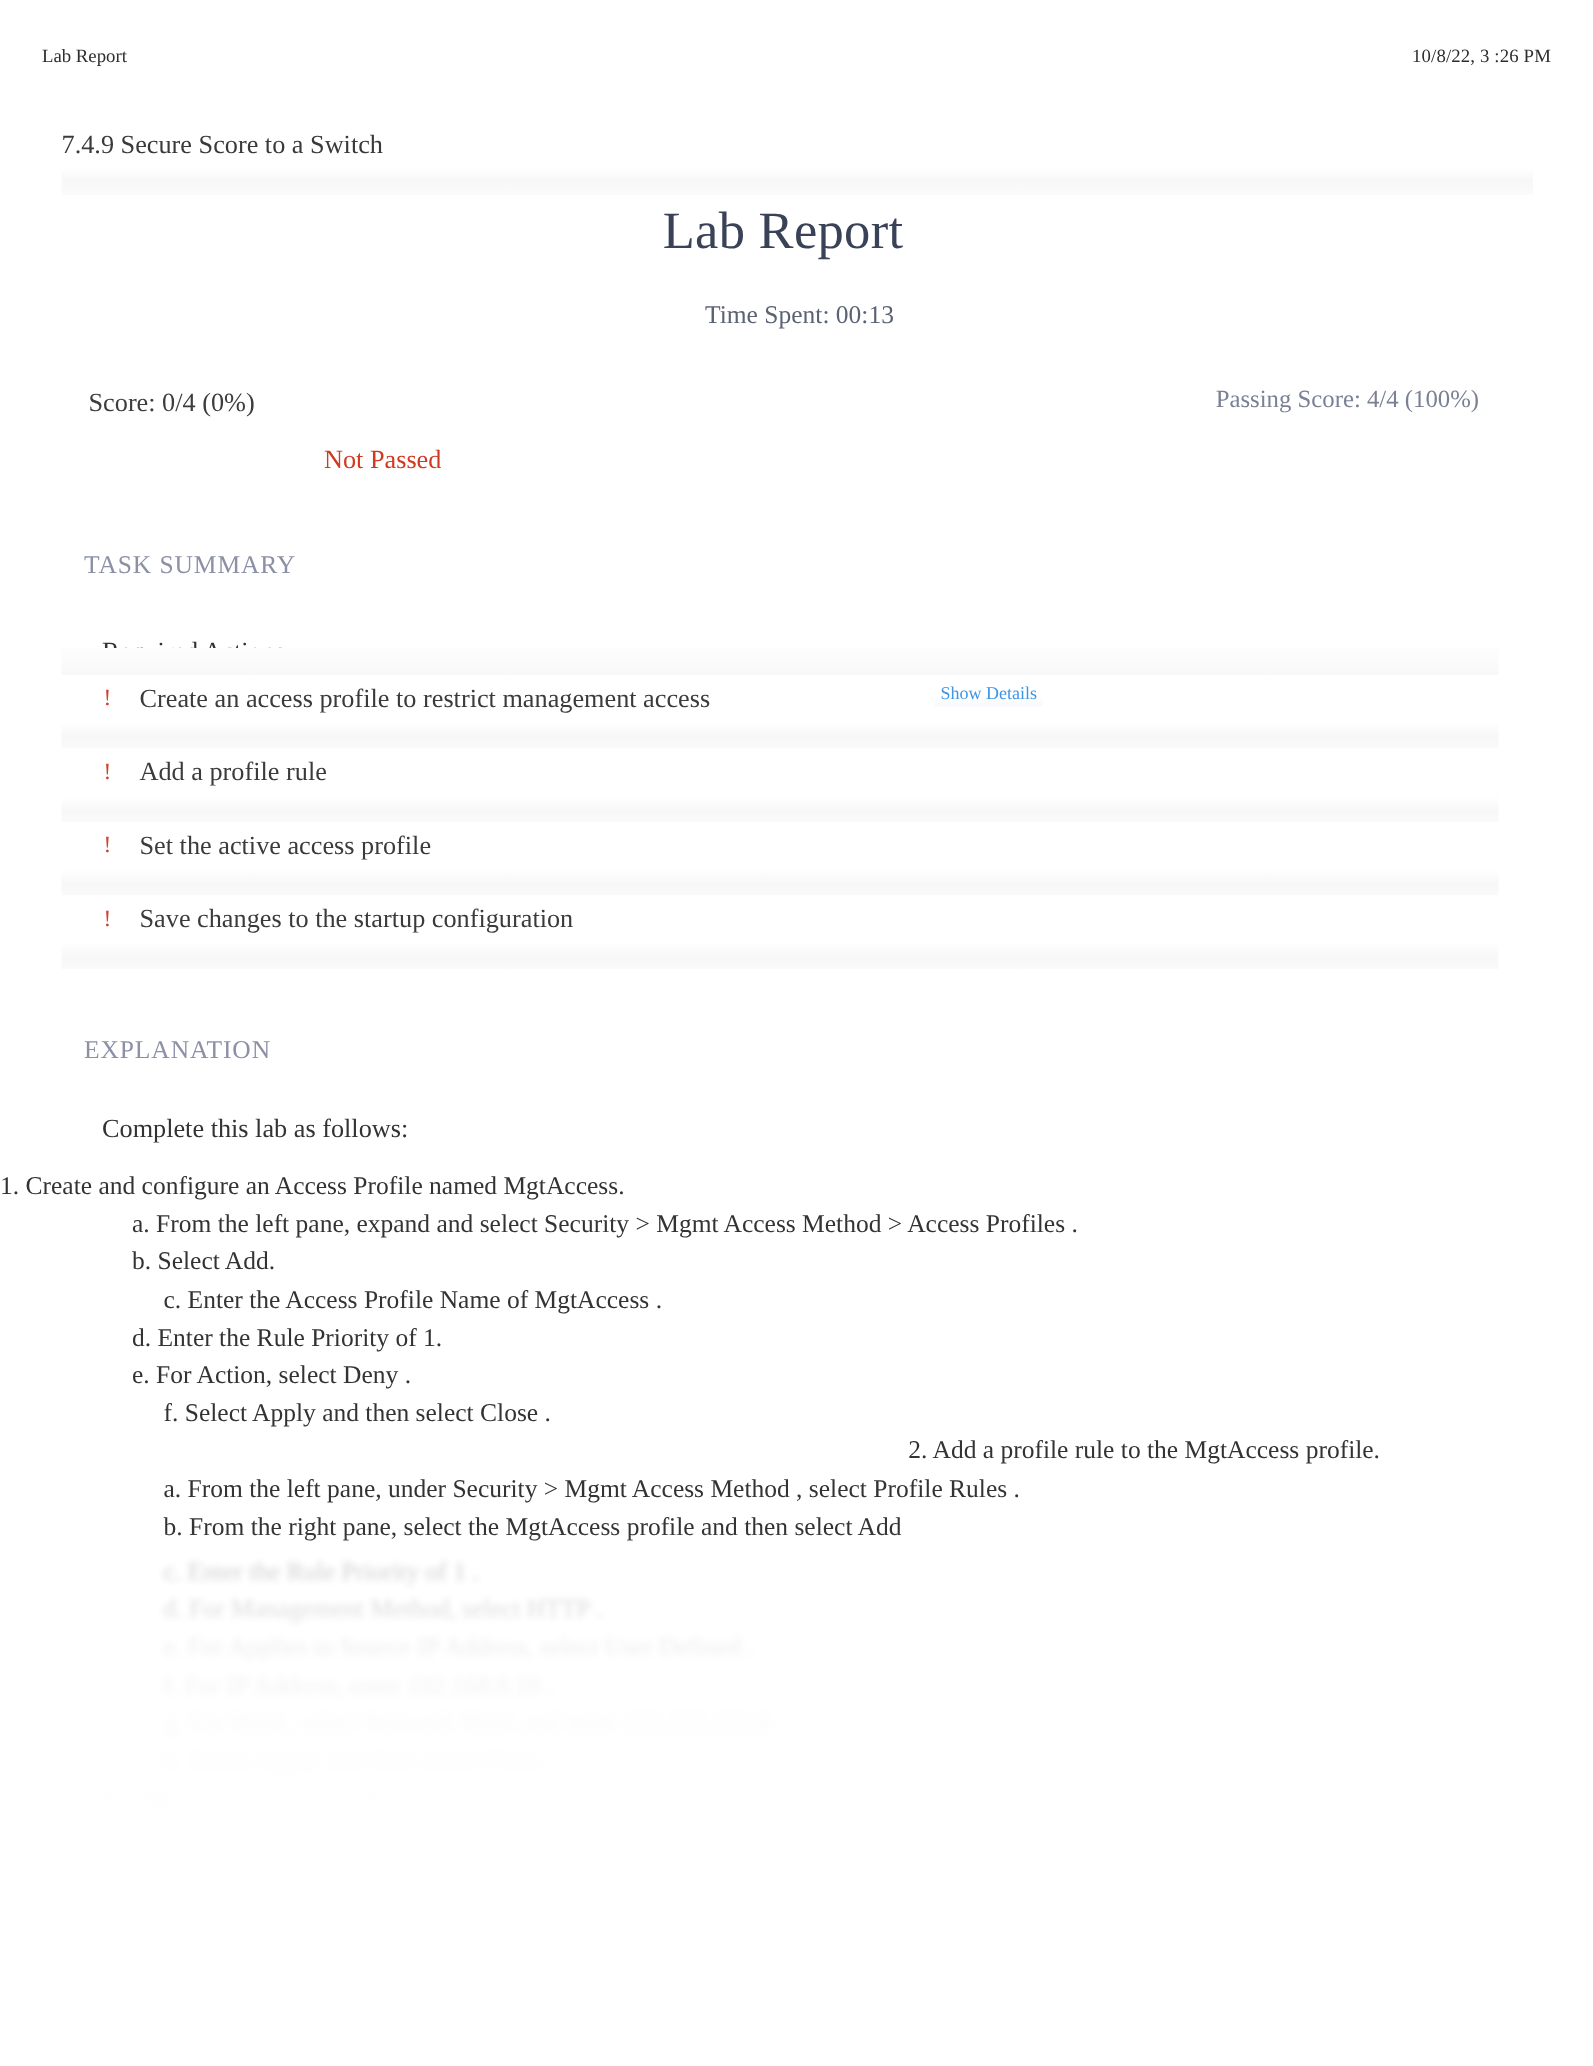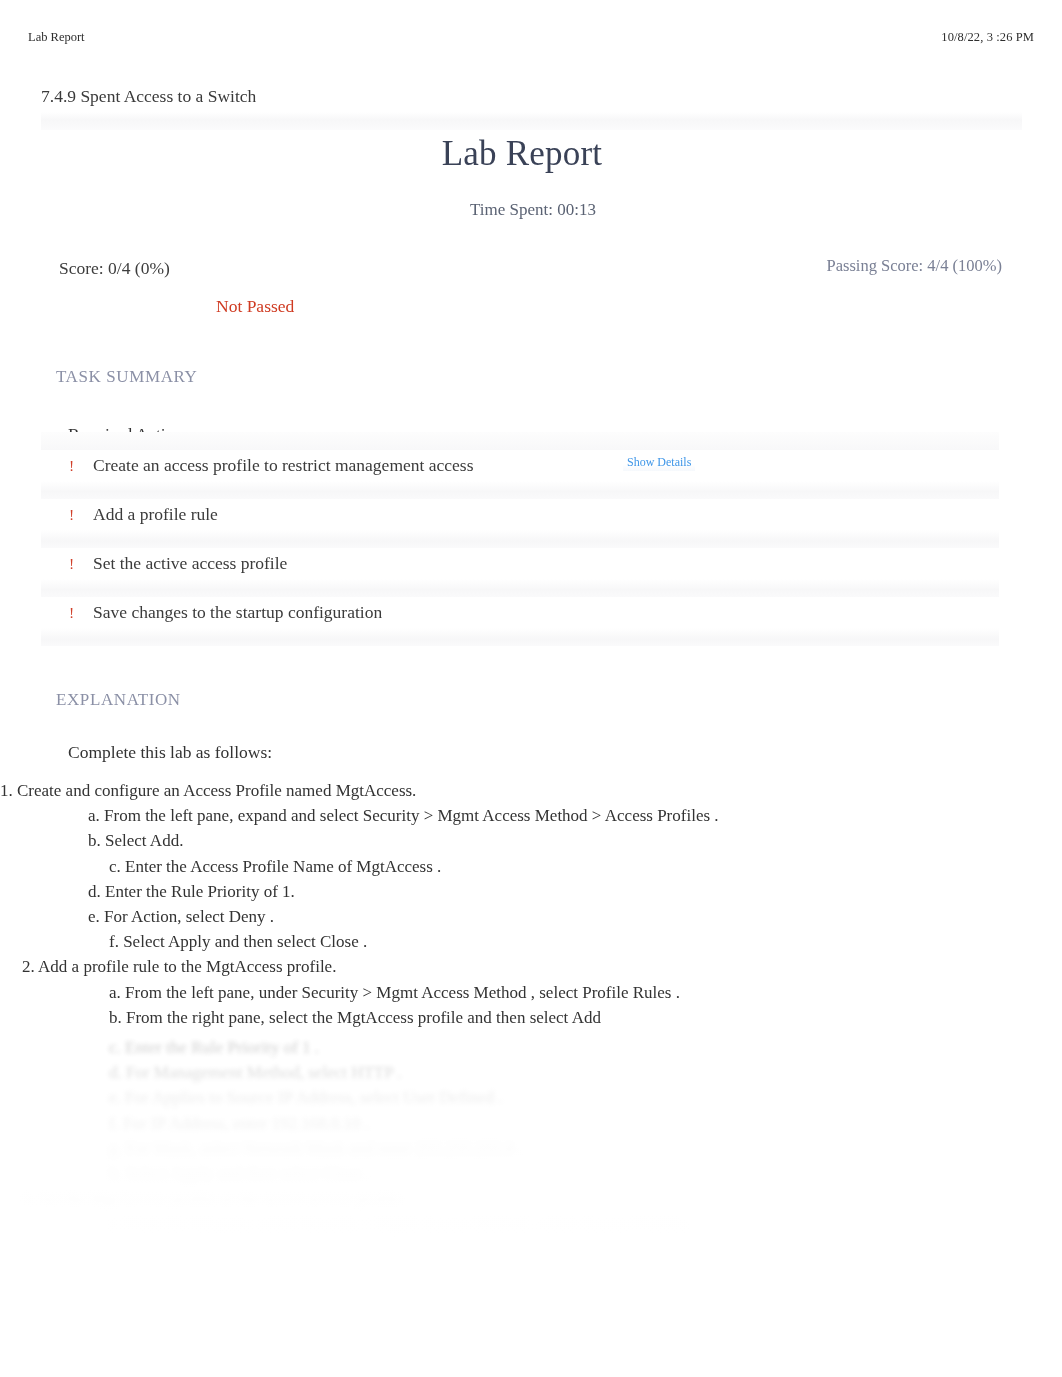--- a/index.html
+++ b/index.html
@@ -96,21 +96,21 @@
     position: absolute;
     left: 216px;
     top: 0;
     font-size: 17.5px;
     color: #cf3a21;
     white-space: nowrap;
     margin-top: 38px;
   }
   .score-right {
     position: absolute;
-    right: 60px;
+    right: 76px;
     top: -2px;
     font-size: 16.5px;
     color: #7a8095;
     white-space: nowrap;
   }
 
   
   .section-head {
     position: absolute;
     left: 56px;
@@ -184,21 +184,21 @@
   .expl {
     position: absolute;
     top: 778px;
     left: 0;
     width: 920px;
     font-size: 17px;
     color: #333333;
     line-height: 25.2px;
   }
   .expl .li1 { position: relative; white-space: nowrap; }
-  .ind1 { padding-left: 64px; }
+  .ind1 { padding-left: 64px; text-align: right; }
   .ind2 { padding-left: 88px; }
   .ind2b { padding-left: 93px; margin-left: 16px; }
 
   
   .faded {
     position: absolute;
     left: 0;
     top: 1035px;
     width: 1062px;
     font-size: 17px;
@@ -229,21 +229,21 @@
 </head>
 <body>
 
 <div class="print-header">
   <span class="ph-left">Lab Report</span>
   <span class="ph-right">10/8/22, 3  :26 PM</span>
 </div>
 
 <div class="page">
 
-  <div class="breadcrumb">7.4.9 Spent Access to a Switch</div>
+  <div class="breadcrumb">7.4.9 Secure Score to a Switch</div>
 
   <div class="band band-top"></div>
 
   <div class="lab-title">Lab Report</div>
 
   <div class="time-spent">Time Spent: 00:13</div>
 
   <div class="score-row">
     <span class="score-left">Score: 0/4 (0%)</span>
     <span class="not-passed">Not Passed</span>

